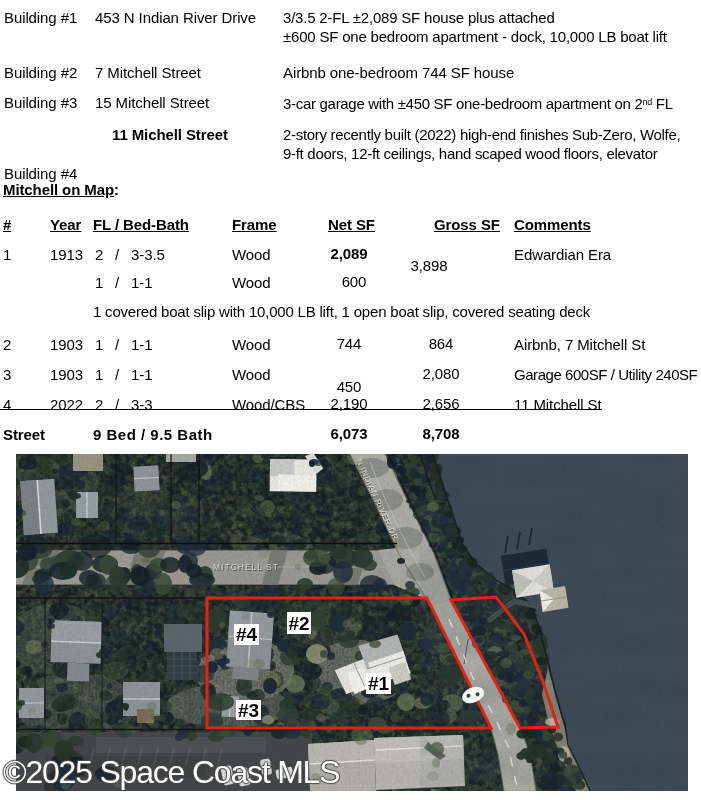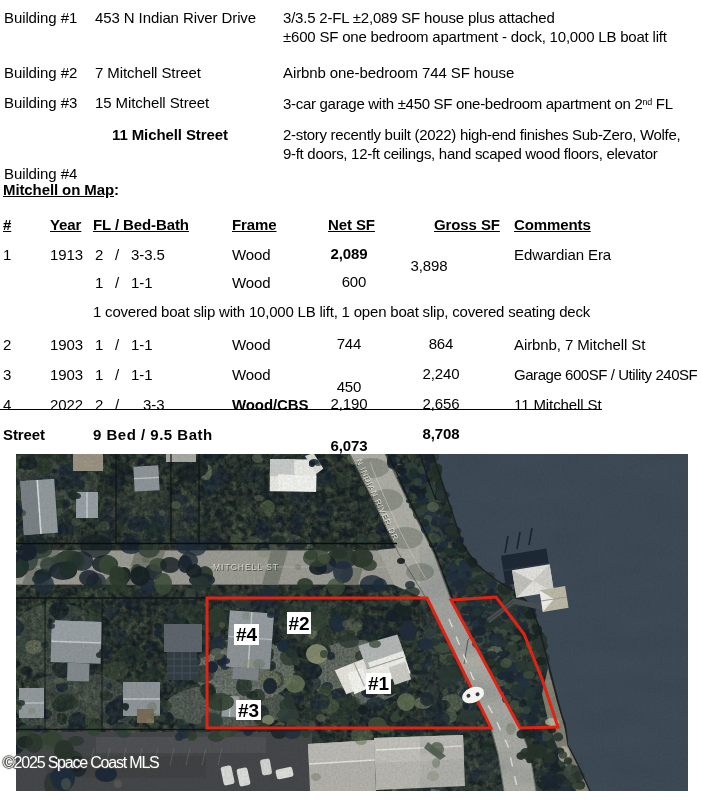--- a/index.html
+++ b/index.html
@@ -65,38 +65,38 @@
 <div class="num" style="left:401px;top:335px;">864</div>
 <div class="t" style="left:514px;top:335px;">Airbnb, 7 Mitchell St</div>
 
 <div class="t" style="left:3px;top:365px;">3</div>
 <div class="t" style="left:50px;top:365px;">1903</div>
 <div class="t" style="left:95px;top:365px;">1</div>
 <div class="t" style="left:115px;top:365px;">/</div>
 <div class="t" style="left:131px;top:365px;">1-1</div>
 <div class="t" style="left:232px;top:365px;">Wood</div>
 <div class="num" style="left:309px;top:378px;">450</div>
-<div class="num" style="left:401px;top:365px;">2,240</div>
+<div class="num" style="left:401px;top:365px;">2,080</div>
 <div class="t" style="left:514px;top:365px;letter-spacing:-0.45px;">Garage 600SF / Utility 240SF</div>
 
 <div class="t" style="left:3px;top:395px;">4</div>
 <div class="t" style="left:50px;top:395px;">2022</div>
 <div class="t" style="left:95px;top:395px;">2</div>
 <div class="t" style="left:115px;top:395px;">/</div>
-<div class="t" style="left:131px;top:395px;margin-left:12px;">3-3</div>
-<div class="t" style="left:232px;top:395px;font-weight:bold;">Wood/CBS</div>
+<div class="t" style="left:131px;top:395px;">3-3</div>
+<div class="t" style="left:232px;top:395px;">Wood/CBS</div>
 <div class="num" style="left:309px;top:395px;">2,190</div>
 <div class="num" style="left:401px;top:395px;">2,656</div>
 <div class="t" style="left:514px;top:395px;text-align:right;">11 Mitchell St</div>
 
 <div style="position:absolute;left:0px;top:409px;width:602px;border-top:1.4px solid #000;"></div>
 
 <div class="t b" style="left:3px;top:425px;">Street</div>
 <div class="t b" style="left:93px;top:425px;letter-spacing:0.5px;">9 Bed / 9.5 Bath</div>
-<div class="num b" style="left:309px;top:425px;margin-top:12px;">6,073</div>
+<div class="num b" style="left:309px;top:425px;">6,073</div>
 <div class="num b" style="left:401px;top:425px;">8,708</div>
 
 <div id="map" style="position:absolute;left:16px;top:454px;width:672px;height:337px;">
     <svg width="672" height="337" viewBox="0 0 672 337" style="position:absolute;left:0;top:0;overflow:hidden">
       <defs>
 <clipPath id="landclip">
           <polygon points="0,0 417,0 432,46 447,91 460,110 480,126 500,138 514,150 522,170 530,200 538,232 546,262 549,270 552,291 562,311 574,337 0,337"></polygon>
         </clipPath>
 <filter id="veg" x="-5%" y="-5%" width="110%" height="110%">
 <feTurbulence type="fractalNoise" baseFrequency="0.22" numOctaves="4" seed="7" result="n"></feTurbulence>
@@ -1645,13 +1645,13 @@
 <text x="283" y="175.5" font-family="Liberation Sans,sans-serif" font-size="19" font-weight="bold" text-anchor="middle" fill="#000">#2</text>
 
 <rect x="220" y="246" width="25" height="20" fill="#fff"></rect>
 <text x="232.5" y="262.5" font-family="Liberation Sans,sans-serif" font-size="19" font-weight="bold" text-anchor="middle" fill="#000">#3</text>
 
 <rect x="350" y="219" width="25" height="21" fill="#fff"></rect>
 <text x="362.5" y="236" font-family="Liberation Sans,sans-serif" font-size="19" font-weight="bold" text-anchor="middle" fill="#000">#1</text>
     </svg>
   </div>
 
-<div style="position:absolute;left:3px;top:754px;font-size:16px;color:#fff;letter-spacing:-1.2px;text-shadow:-1px 0 1px #4a4a48,1px 0 1px #4a4a48,0 -1px 1px #4a4a48,0 1px 1px #4a4a48;white-space:nowrap;">©2025 Space Coast MLS</div>
+<div style="position:absolute;left:3px;top:754px;font-size:32px;color:#fff;letter-spacing:-1.2px;text-shadow:-1px 0 1px #4a4a48,1px 0 1px #4a4a48,0 -1px 1px #4a4a48,0 1px 1px #4a4a48;white-space:nowrap;">©2025 Space Coast MLS</div>
 
 </body></html>

